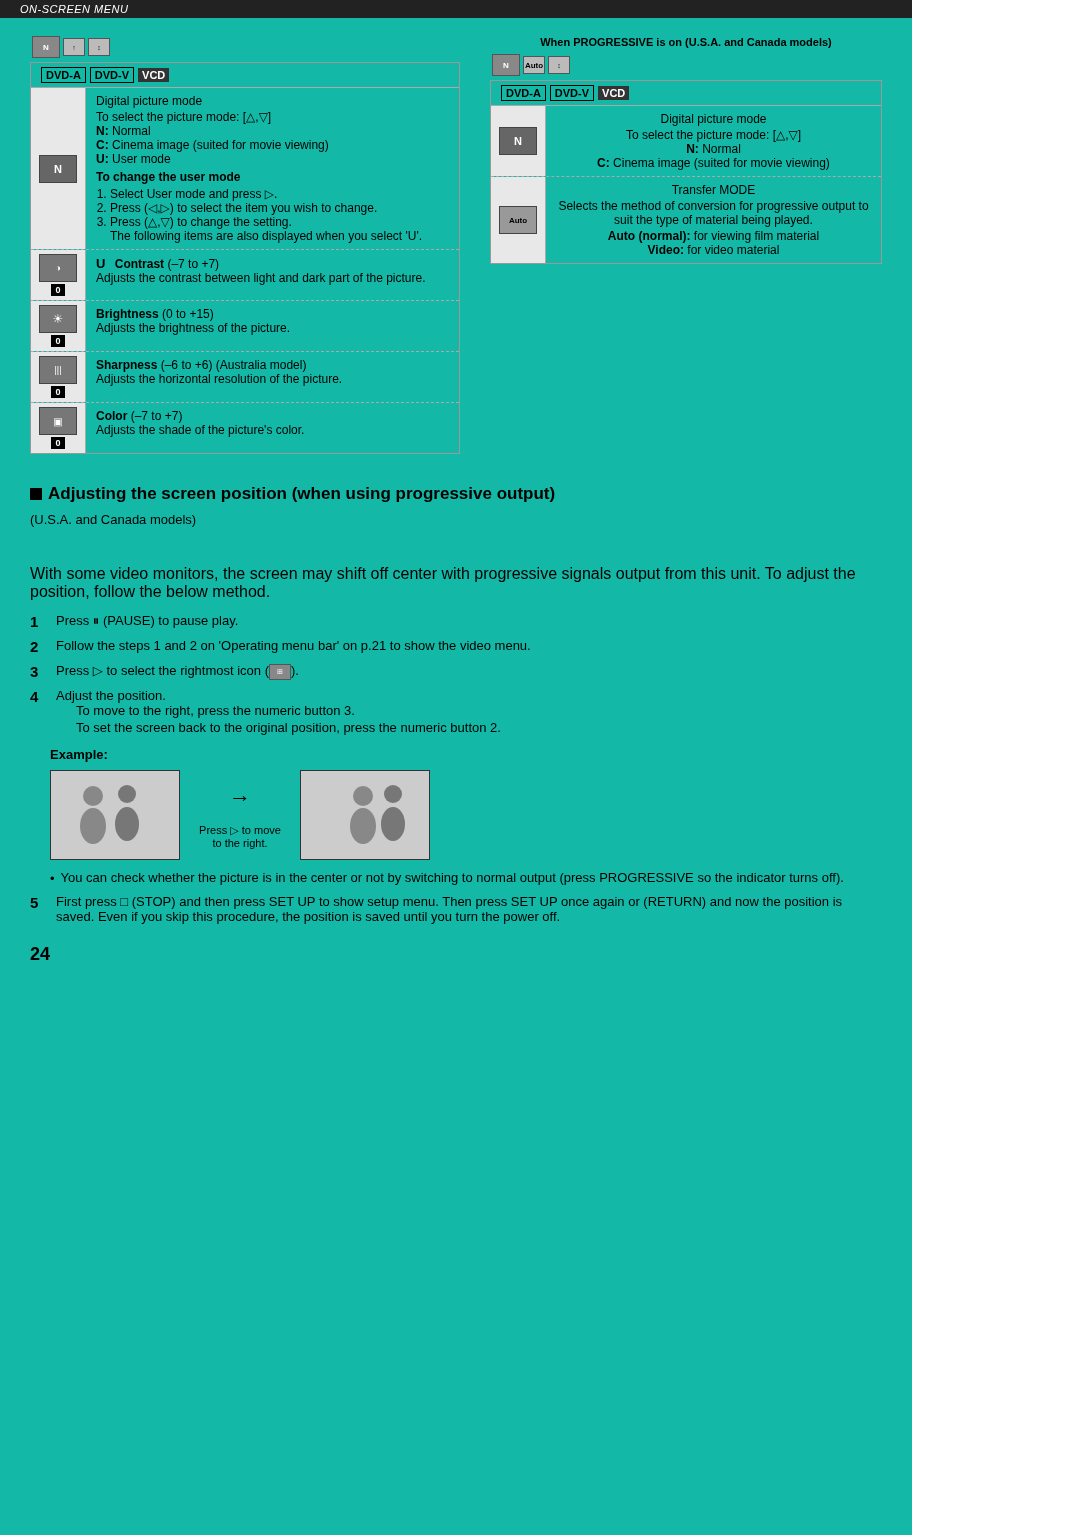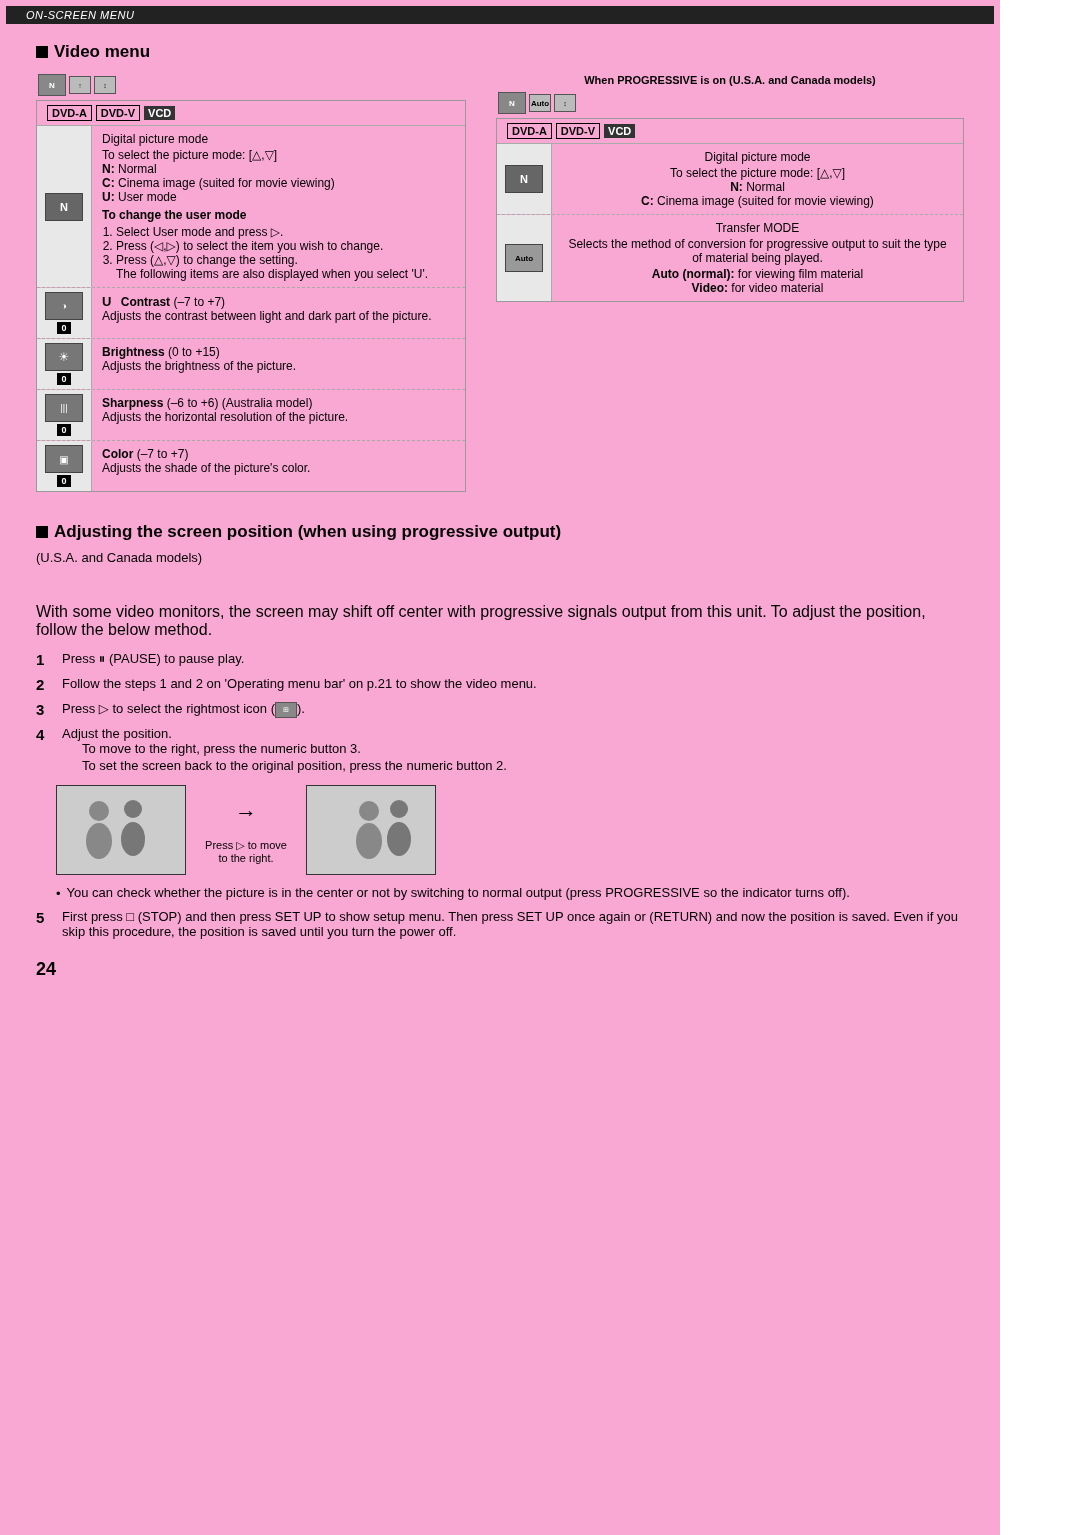--- a/index.html
+++ b/index.html
@@ -5,24 +5,24 @@
     * { margin: 0; padding: 0; box-sizing: border-box; }
     body {
       width: 1080px;
       min-height: 1535px;
       background: #ffffff;
       font-family: Arial, Helvetica, sans-serif;
       font-size: 13px;
       color: #000;
     }
     .page-wrapper {
-      width: 1000px;
+      width: 912px;
       min-height: 1535px;
-      padding: 6px;
-      background: #f9a8d4;
+      padding: 0;
+      background: #14b8a6;
     }
     
     .top-bar {
       background: #222;
       color: #fff;
       font-size: 11px;
       font-style: italic;
       padding: 3px 20px;
       letter-spacing: 0.5px;
     }
@@ -256,24 +256,20 @@
 <body>
 
 <div class="page-wrapper">
 
   <div class="top-bar">
     <span>ON-SCREEN MENU</span>
   </div>
 
   <div class="main-content">
 
-    <div class="section-title">
-      <span class="black-square"></span>
-      <span>Video menu</span>
-    </div>
 
     <div class="video-menu-columns">
 
       <div class="left-col">
 
         <div style="display:flex; margin-bottom:4px; gap:4px; align-items:flex-end;">
 
           <div style="display:flex; gap:3px; margin-left:2px;">
             <div style="width:28px;height:22px;border:1.5px solid #555;background:#888;display:flex;align-items:center;justify-content:center;">
               <span style="color:#fff;font-size:8px;font-weight:bold;">N</span>
@@ -479,20 +475,21 @@
       <div class="step-item">
         <span class="step-num">4</span>
         <div class="step-content">
           <div>Adjust the position.</div>
           <div class="sub-step">To move to the right, press the numeric button 3.</div>
           <div class="sub-step">To set the screen back to the original position, press the numeric button 2.</div>
         </div>
       </div>
 
       <div style="margin-top:10px;margin-left:20px;">
+        <div class="example-label">Example:</div>
         <div class="example-row">
 
           <div>
             <div class="example-img">
               <svg width="120" height="82" viewBox="0 0 120 82">
 
                 <rect width="120" height="82" fill="#ccc"></rect>
 
                 <circle cx="38" cy="22" r="10" fill="#888"></circle>
                 <ellipse cx="38" cy="52" rx="13" ry="18" fill="#888"></ellipse>

